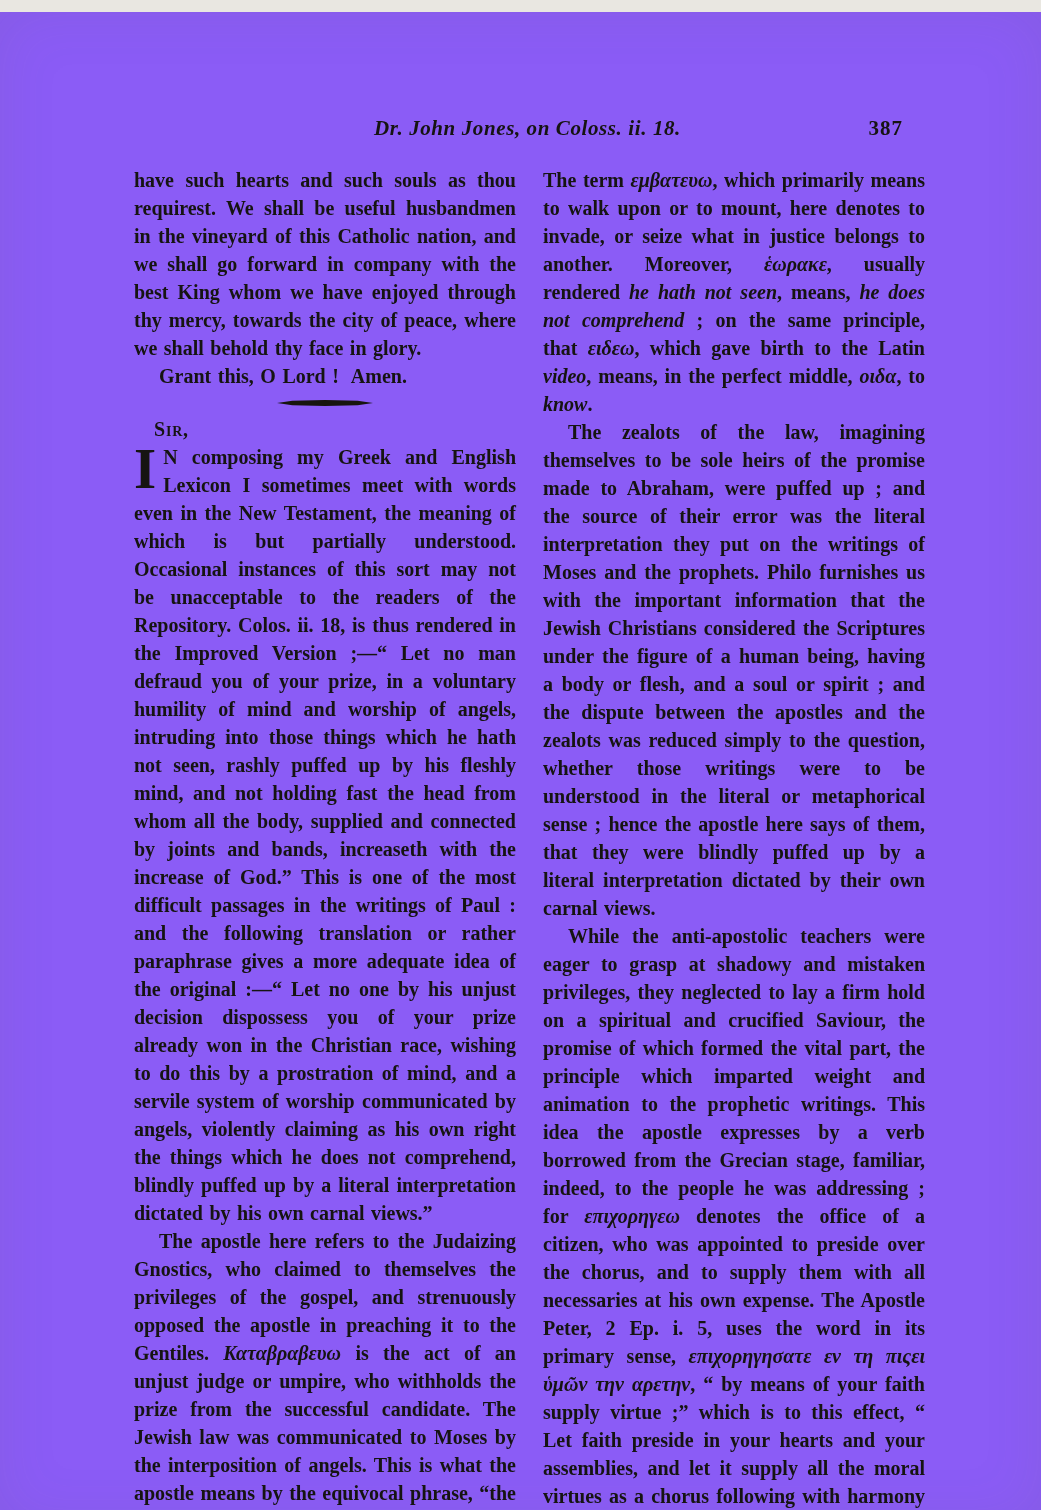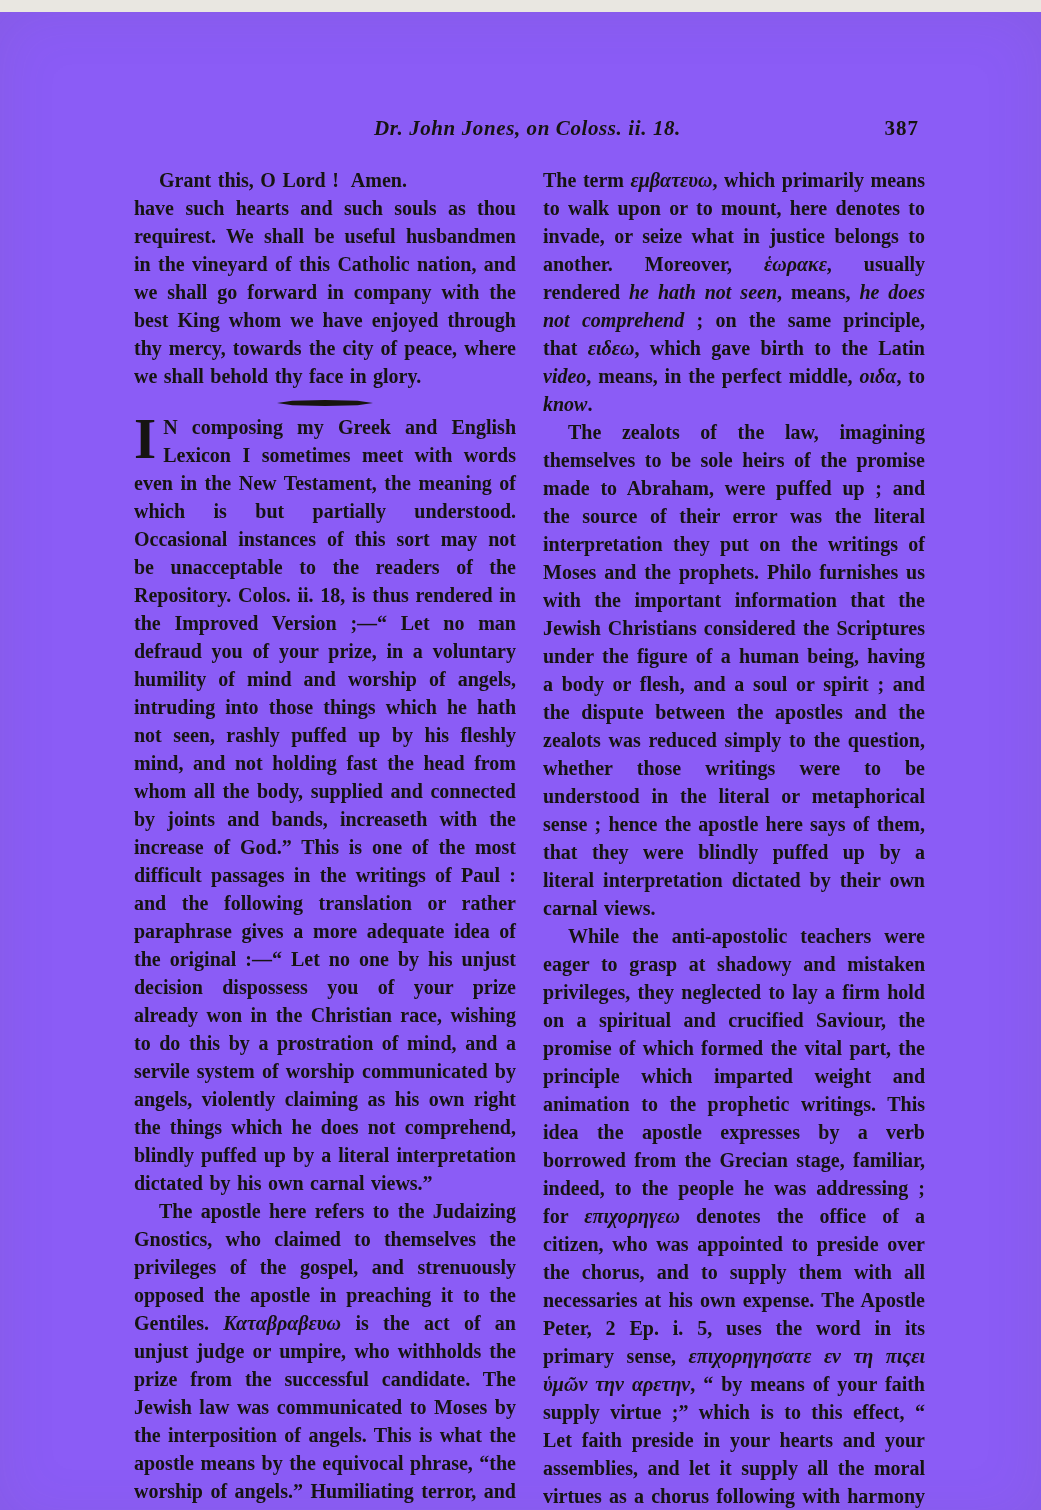--- a/index.html
+++ b/index.html
@@ -27,21 +27,21 @@
   }
   .running-title {
     text-align: center;
     font-style: italic;
     font-weight: bold;
     font-size: 21px;
     letter-spacing: 0.6px;
   }
   .page-number {
     position: absolute;
-    right: 2px;
+    right: 18px;
     top: 0;
     font-weight: bold;
     font-size: 21px;
     letter-spacing: 1px;
   }
   .columns {
     display: flex;
     gap: 27px;
   }
   .column {
@@ -89,23 +89,24 @@
 </head>
 <body>
 
 <div class="page">
   <div class="page-header">
     <div class="running-title">Dr. John Jones, on Coloss. ii. 18.</div>
     <div class="page-number">387</div>
   </div>
   <div class="columns">
     <div class="column left">
+        <p class="para"><span>have such hearts and such souls as thou requirest. We shall be useful husbandmen in the vineyard of this Catholic nation, and we shall go forward in company with the best King whom we have enjoyed through thy mercy, towards the city of peace, where we shall behold thy face in glory.</span></p>
         <p class="para indent"><span>Grant this, O Lord&nbsp;!&nbsp; Amen.</span></p>
-        <p class="para"><span>have such hearts and such souls as thou requirest. We shall be useful husbandmen in the vineyard of this Catholic nation, and we shall go forward in company with the best King whom we have enjoyed through thy mercy, towards the city of peace, where we shall behold thy face in glory.</span></p>
         <div class="rule"></div>
+        <p class="para salutation"><span class="smallcaps">Sir,</span></p>
         <p class="para"><span class="dropcap">I</span><span>N composing my Greek and English Lexicon I sometimes meet with words even in the New Testament, the meaning of which is but partially understood. Occasional instances of this sort may not be unacceptable to the readers of the Repository. Colos. ii. 18, is thus rendered in the Improved Version&nbsp;;—“ Let no man defraud you of your prize, in a voluntary humility of mind and worship of angels, intruding into those things which he hath not seen, rashly puffed up by his fleshly mind, and not holding fast the head from whom all the body, supplied and connected by joints and bands, increaseth with the increase of God.” This is one of the most difficult passages in the writings of Paul&nbsp;: and the following translation or rather paraphrase gives a more adequate idea of the original&nbsp;:—“ Let no one by his unjust decision dispossess you of your prize already won in the Christian race, wishing to do this by a prostration of mind, and a servile system of worship communicated by angels, violently claiming as his own right the things which he does not comprehend, blindly puffed up by a literal interpretation dictated by his own carnal views.”</span></p>
         <p class="para indent"><span>The apostle here refers to the Judaizing Gnostics, who claimed to themselves the privileges of the gospel, and strenuously opposed the apostle in preaching it to the Gentiles. </span><i class="greek">Καταβραβευω</i><span> is the act of an unjust judge or umpire, who withholds the prize from the successful candidate. The Jewish law was communicated to Moses by the interposition of angels. This is what the apostle means by the equivocal phrase, “the worship of angels.” Humiliating terror, and a prostration of intellect, were characteristic of the Jewish worship&nbsp;; whereas the simple and rational worship of the Father, which Christ inculcates in the gospel, breathes filial confidence and love.</span></p>
       </div>
     <div class="column right">
         <p class="para"><span>The term </span><i class="greek">εμβατευω</i><span>, which primarily means to walk upon or to mount, here denotes to invade, or seize what in justice belongs to another. Moreover, </span><i class="greek">ἑωρακε</i><span>, usually rendered </span><i>he hath not seen</i><span>, means, </span><i>he does not comprehend</i><span>&nbsp;; on the same principle, that </span><i class="greek">ειδεω</i><span>, which gave birth to the Latin </span><i>video</i><span>, means, in the perfect middle, </span><i class="greek">οιδα</i><span>, to </span><i>know</i><span>.</span></p>
         <p class="para indent"><span>The zealots of the law, imagining themselves to be sole heirs of the promise made to Abraham, were puffed up&nbsp;; and the source of their error was the literal interpretation they put on the writings of Moses and the prophets. Philo furnishes us with the important information that the Jewish Christians considered the Scriptures under the figure of a human being, having a body or flesh, and a soul or spirit&nbsp;; and the dispute between the apostles and the zealots was reduced simply to the question, whether those writings were to be understood in the literal or metaphorical sense&nbsp;; hence the apostle here says of them, that they were blindly puffed up by a literal interpretation dictated by their own carnal views.</span></p>
         <p class="para indent"><span>While the anti-apostolic teachers were eager to grasp at shadowy and mistaken privileges, they neglected to lay a firm hold on a spiritual and crucified Saviour, the promise of which formed the vital part, the principle which imparted weight and animation to the prophetic writings. This idea the apostle expresses by a verb borrowed from the Grecian stage, familiar, indeed, to the people he was addressing&nbsp;; for </span><i class="greek">επιχορηγεω</i><span> denotes the office of a citizen, who was appointed to preside over the chorus, and to supply them with all necessaries at his own expense. The Apostle Peter, 2 Ep. i. 5, uses the word in its primary sense, </span><i class="greek">επιχορηγησατε εν τη πιςει ὑμῶν την αρετην</i><span>, “ by means of your faith supply virtue&nbsp;;” which is to this effect, “ Let faith preside in your hearts and your assemblies, and let it supply all the moral virtues as a chorus following with harmony in its train.”</span></p>
       </div>
   </div>
 </div>

